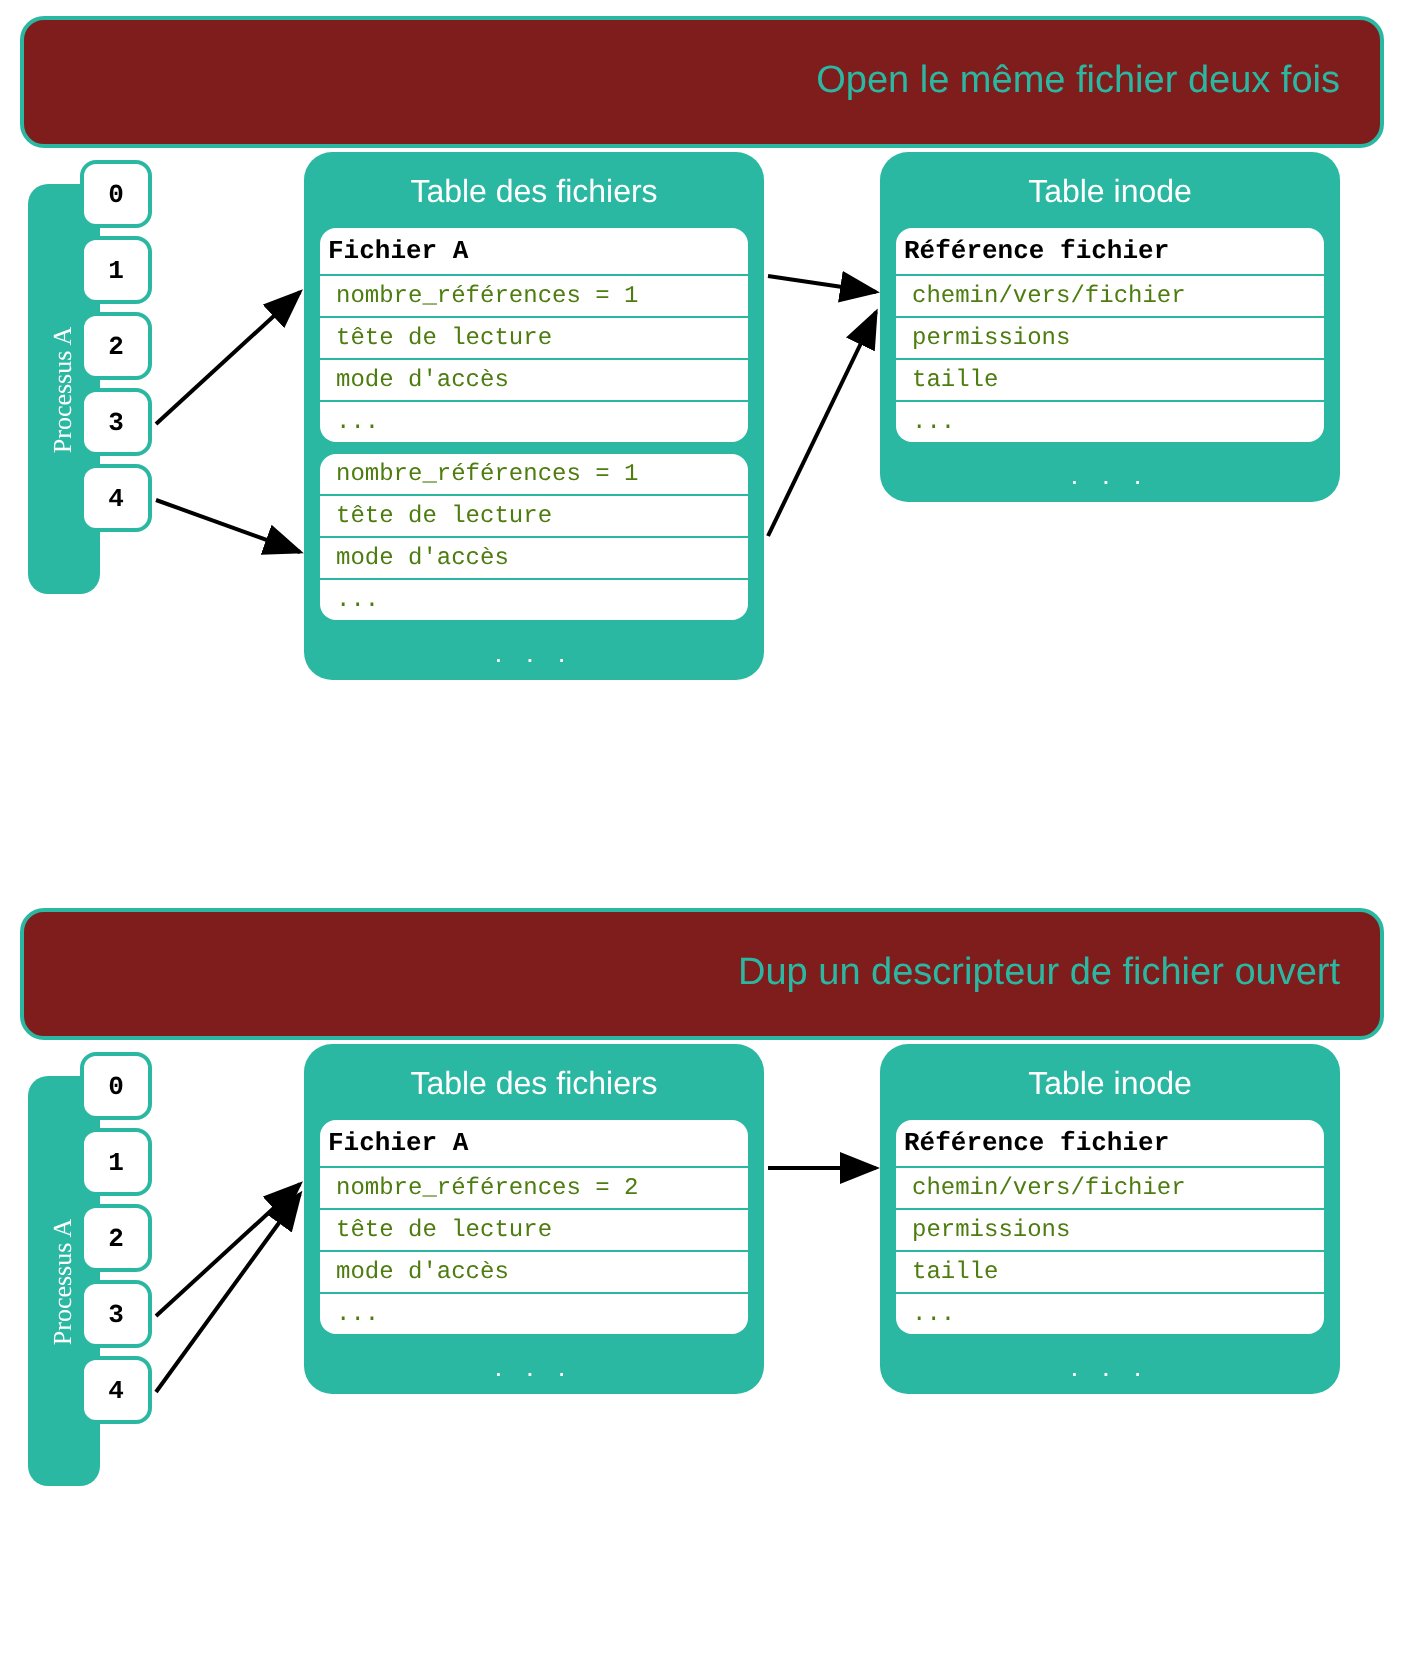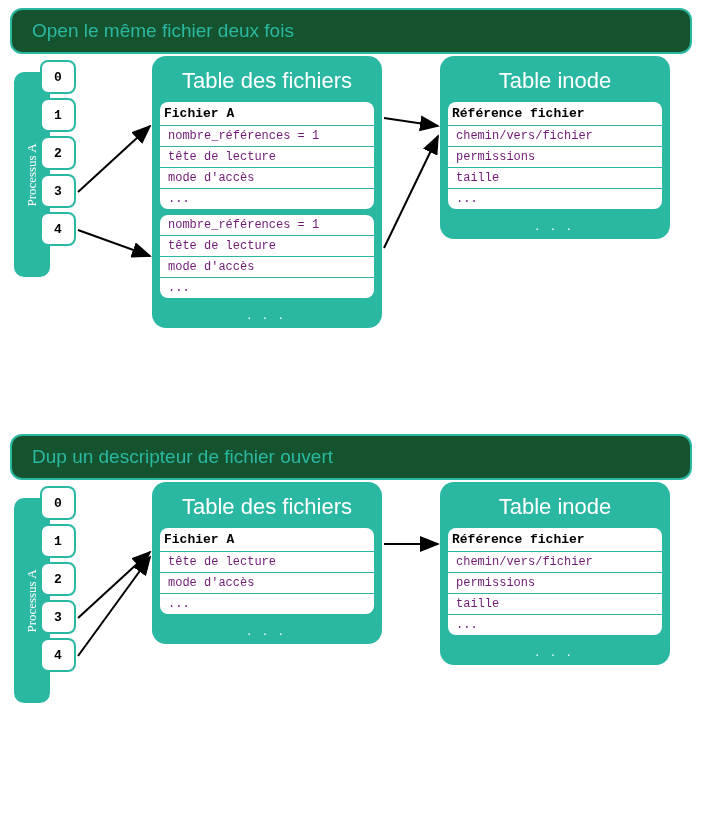--- a/index.html
+++ b/index.html
@@ -7,25 +7,25 @@
     font-family: 'Comic Sans MS', cursive, sans-serif;
     background: #fff;
     width: 702px;
     height: 832px;
     position: relative;
   }
   .title-box {
     border: 2px solid #2bb8a3;
     border-radius: 12px;
     color: #2bb8a3;
-    text-align: left;
+    text-align: right;
     font-size: 19px;
-    padding: 10px 20px;
+    padding: 20px 20px;
     margin: 8px 10px 12px 10px;
-    background: #14532d;
+    background: #7f1d1d;
   }
   .section {
     position: relative;
     margin-bottom: 18px;
   }
   .process-sidebar {
     position: absolute;
     left: 14px;
     top: 0;
     background: #2bb8a3;
@@ -67,21 +67,21 @@
   }
   .table-box {
     background: #2bb8a3;
     border-radius: 14px;
     padding: 8px 8px 6px 8px;
     position: absolute;
   }
   .table-title {
     color: #fff;
     text-align: center;
-    font-size: 22px;
+    font-size: 16px;
     padding: 4px 0 8px 0;
   }
   .entry-block {
     background: #fff;
     border-radius: 8px;
     margin-bottom: 6px;
     overflow: hidden;
   }
   .entry-header {
     text-align: left;
@@ -89,21 +89,21 @@
     font-size: 13px;
     font-weight: bold;
     padding: 4px;
     border-bottom: 1px solid #2bb8a3;
   }
   .entry-row {
     font-family: 'Courier New', monospace;
     font-size: 12px;
     padding: 3px 8px;
     border-bottom: 1px solid #2bb8a3;
-    color: #701a75;
+    color: #4d7c0f;
   }
   .entry-row:last-child { border-bottom: none; }
   .ellipsis {
     color: #fff;
     text-align: center;
     font-size: 14px;
     letter-spacing: 4px;
     padding-top: 2px;
   }
   svg.arrows {
@@ -188,20 +188,21 @@
     <div class="fd-item">1</div>
     <div class="fd-item">2</div>
     <div class="fd-item">3</div>
     <div class="fd-item">4</div>
   </div>
 
   <div class="table-box" style="left:152px; top:-10px; width:230px;">
     <div class="table-title">Table des fichiers</div>
     <div class="entry-block">
       <div class="entry-header">Fichier A</div>
+      <div class="entry-row">nombre_références = 2</div>
       <div class="entry-row">tête de lecture</div>
       <div class="entry-row">mode d'accès</div>
       <div class="entry-row">...</div>
     </div>
     <div class="ellipsis">. . .</div>
   </div>
 
   <div class="table-box" style="left:440px; top:-10px; width:230px;">
     <div class="table-title">Table inode</div>
     <div class="entry-block">

